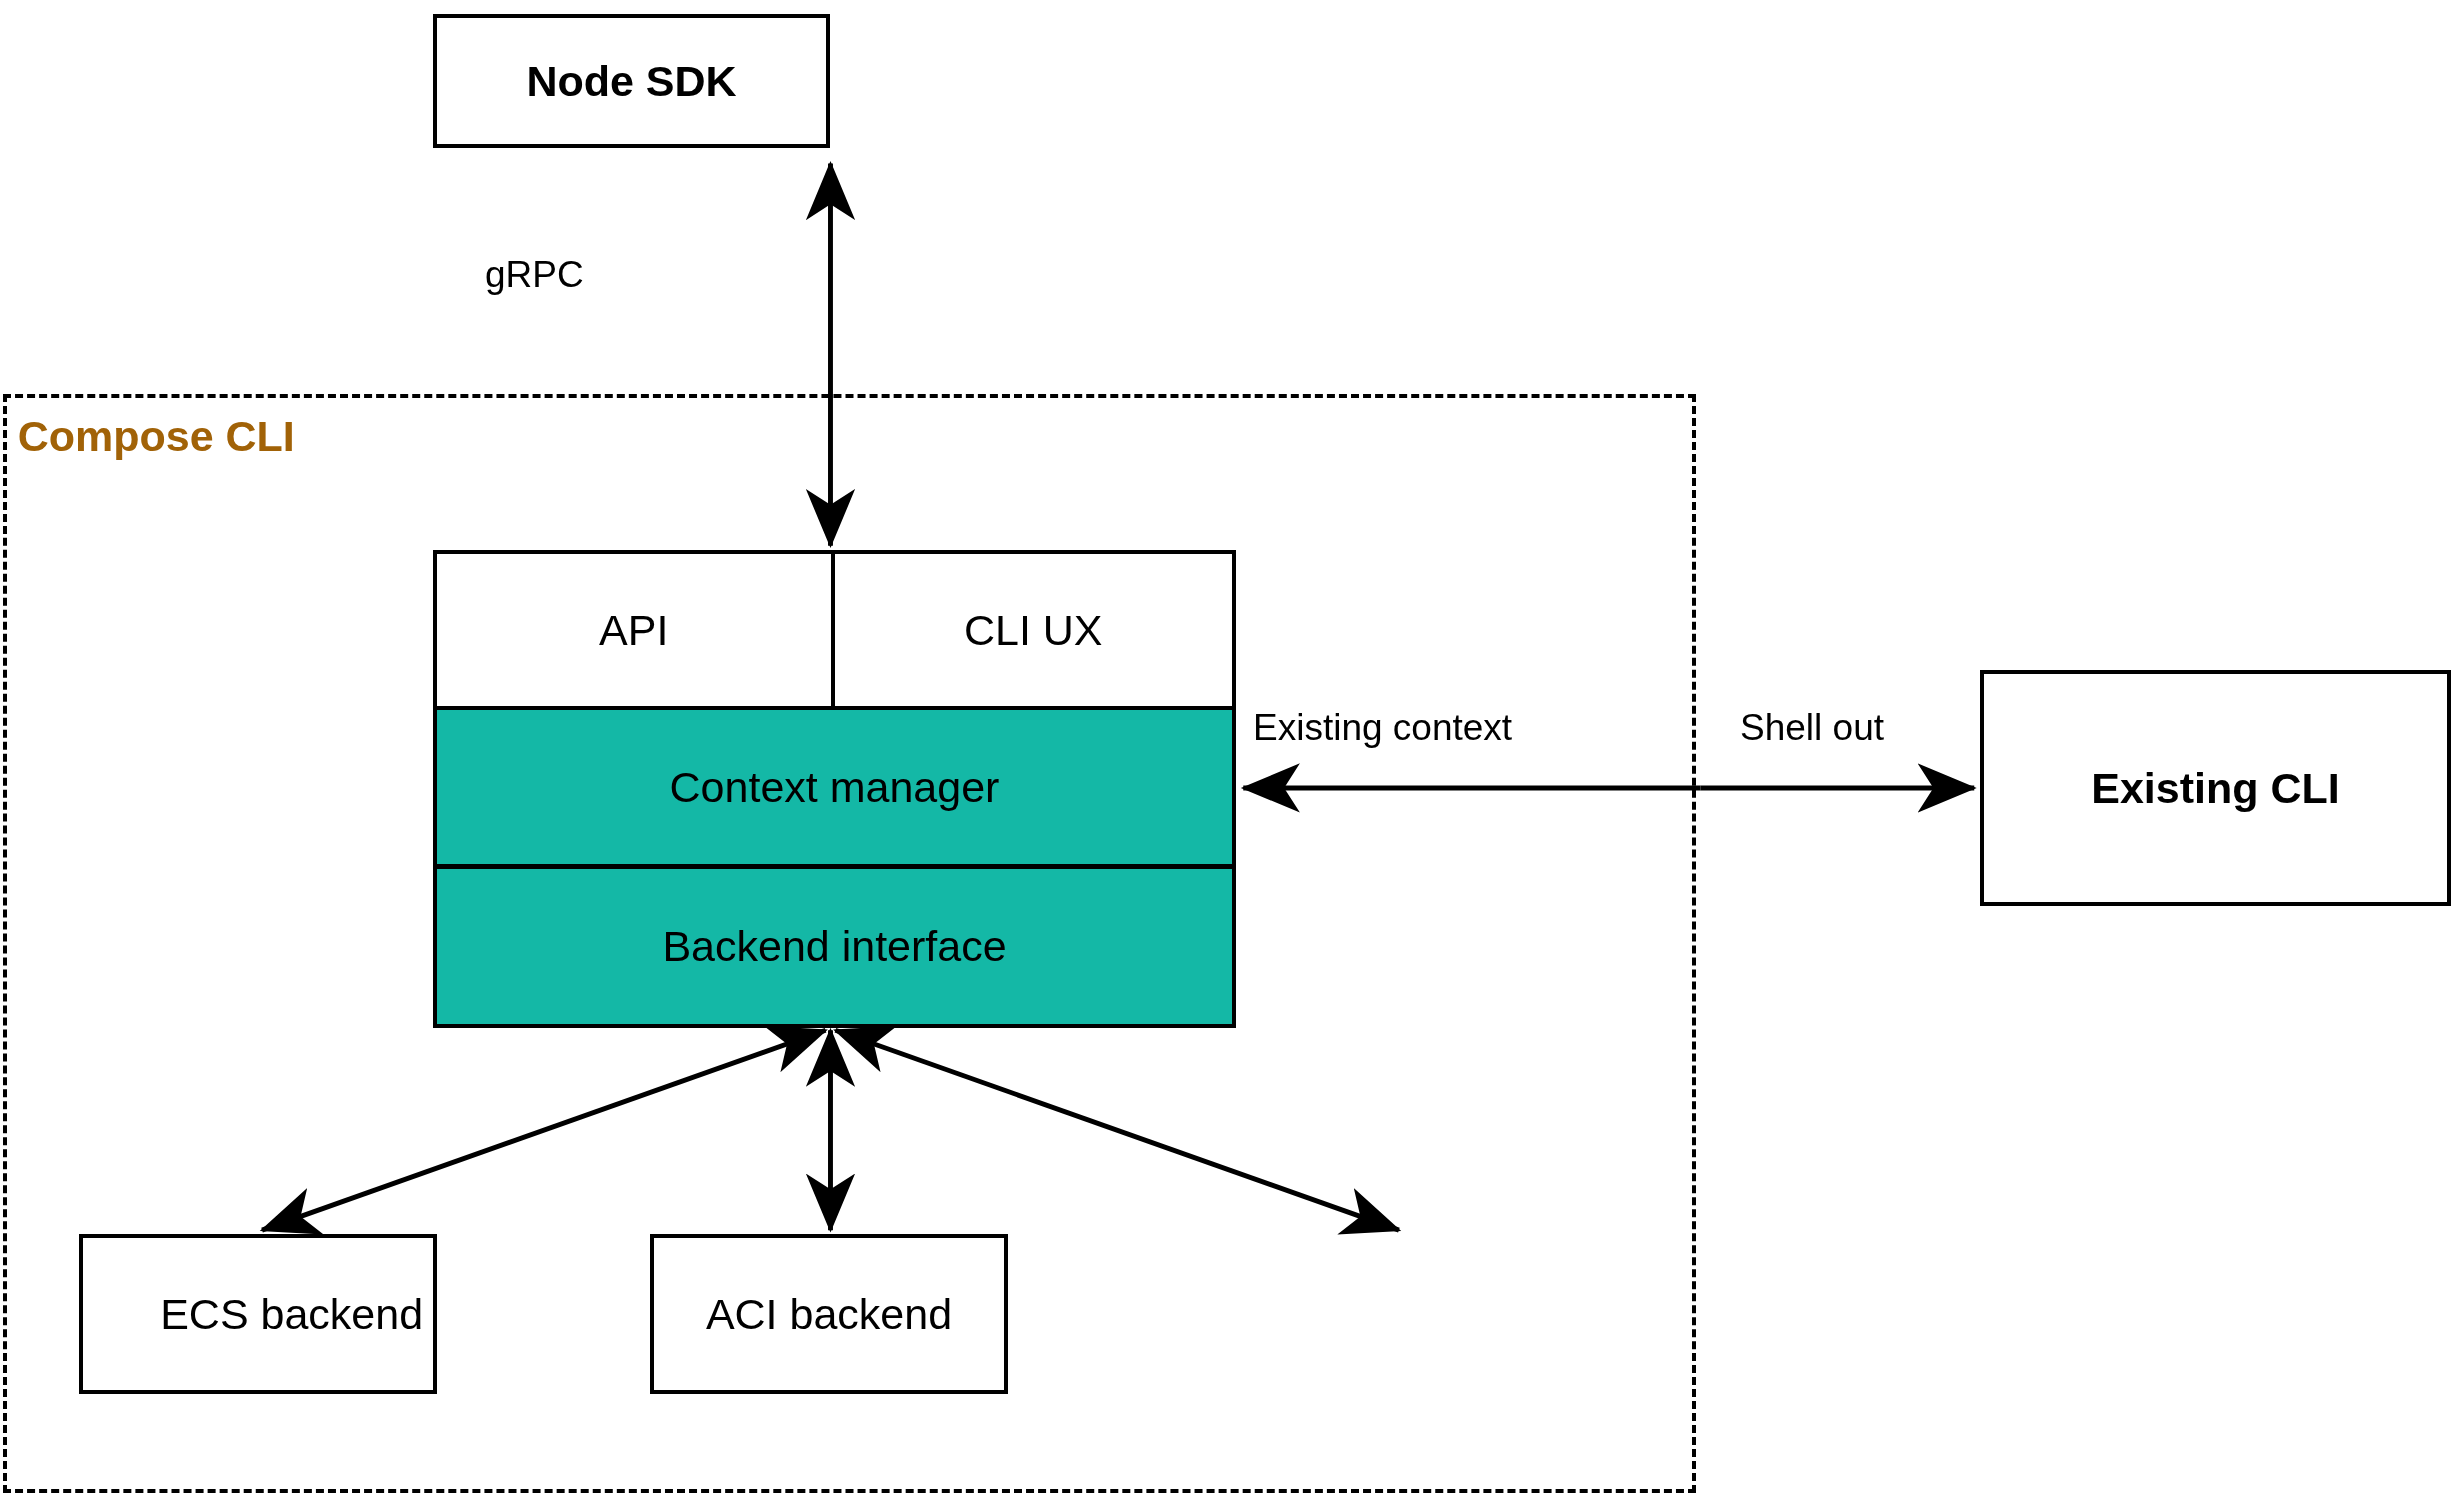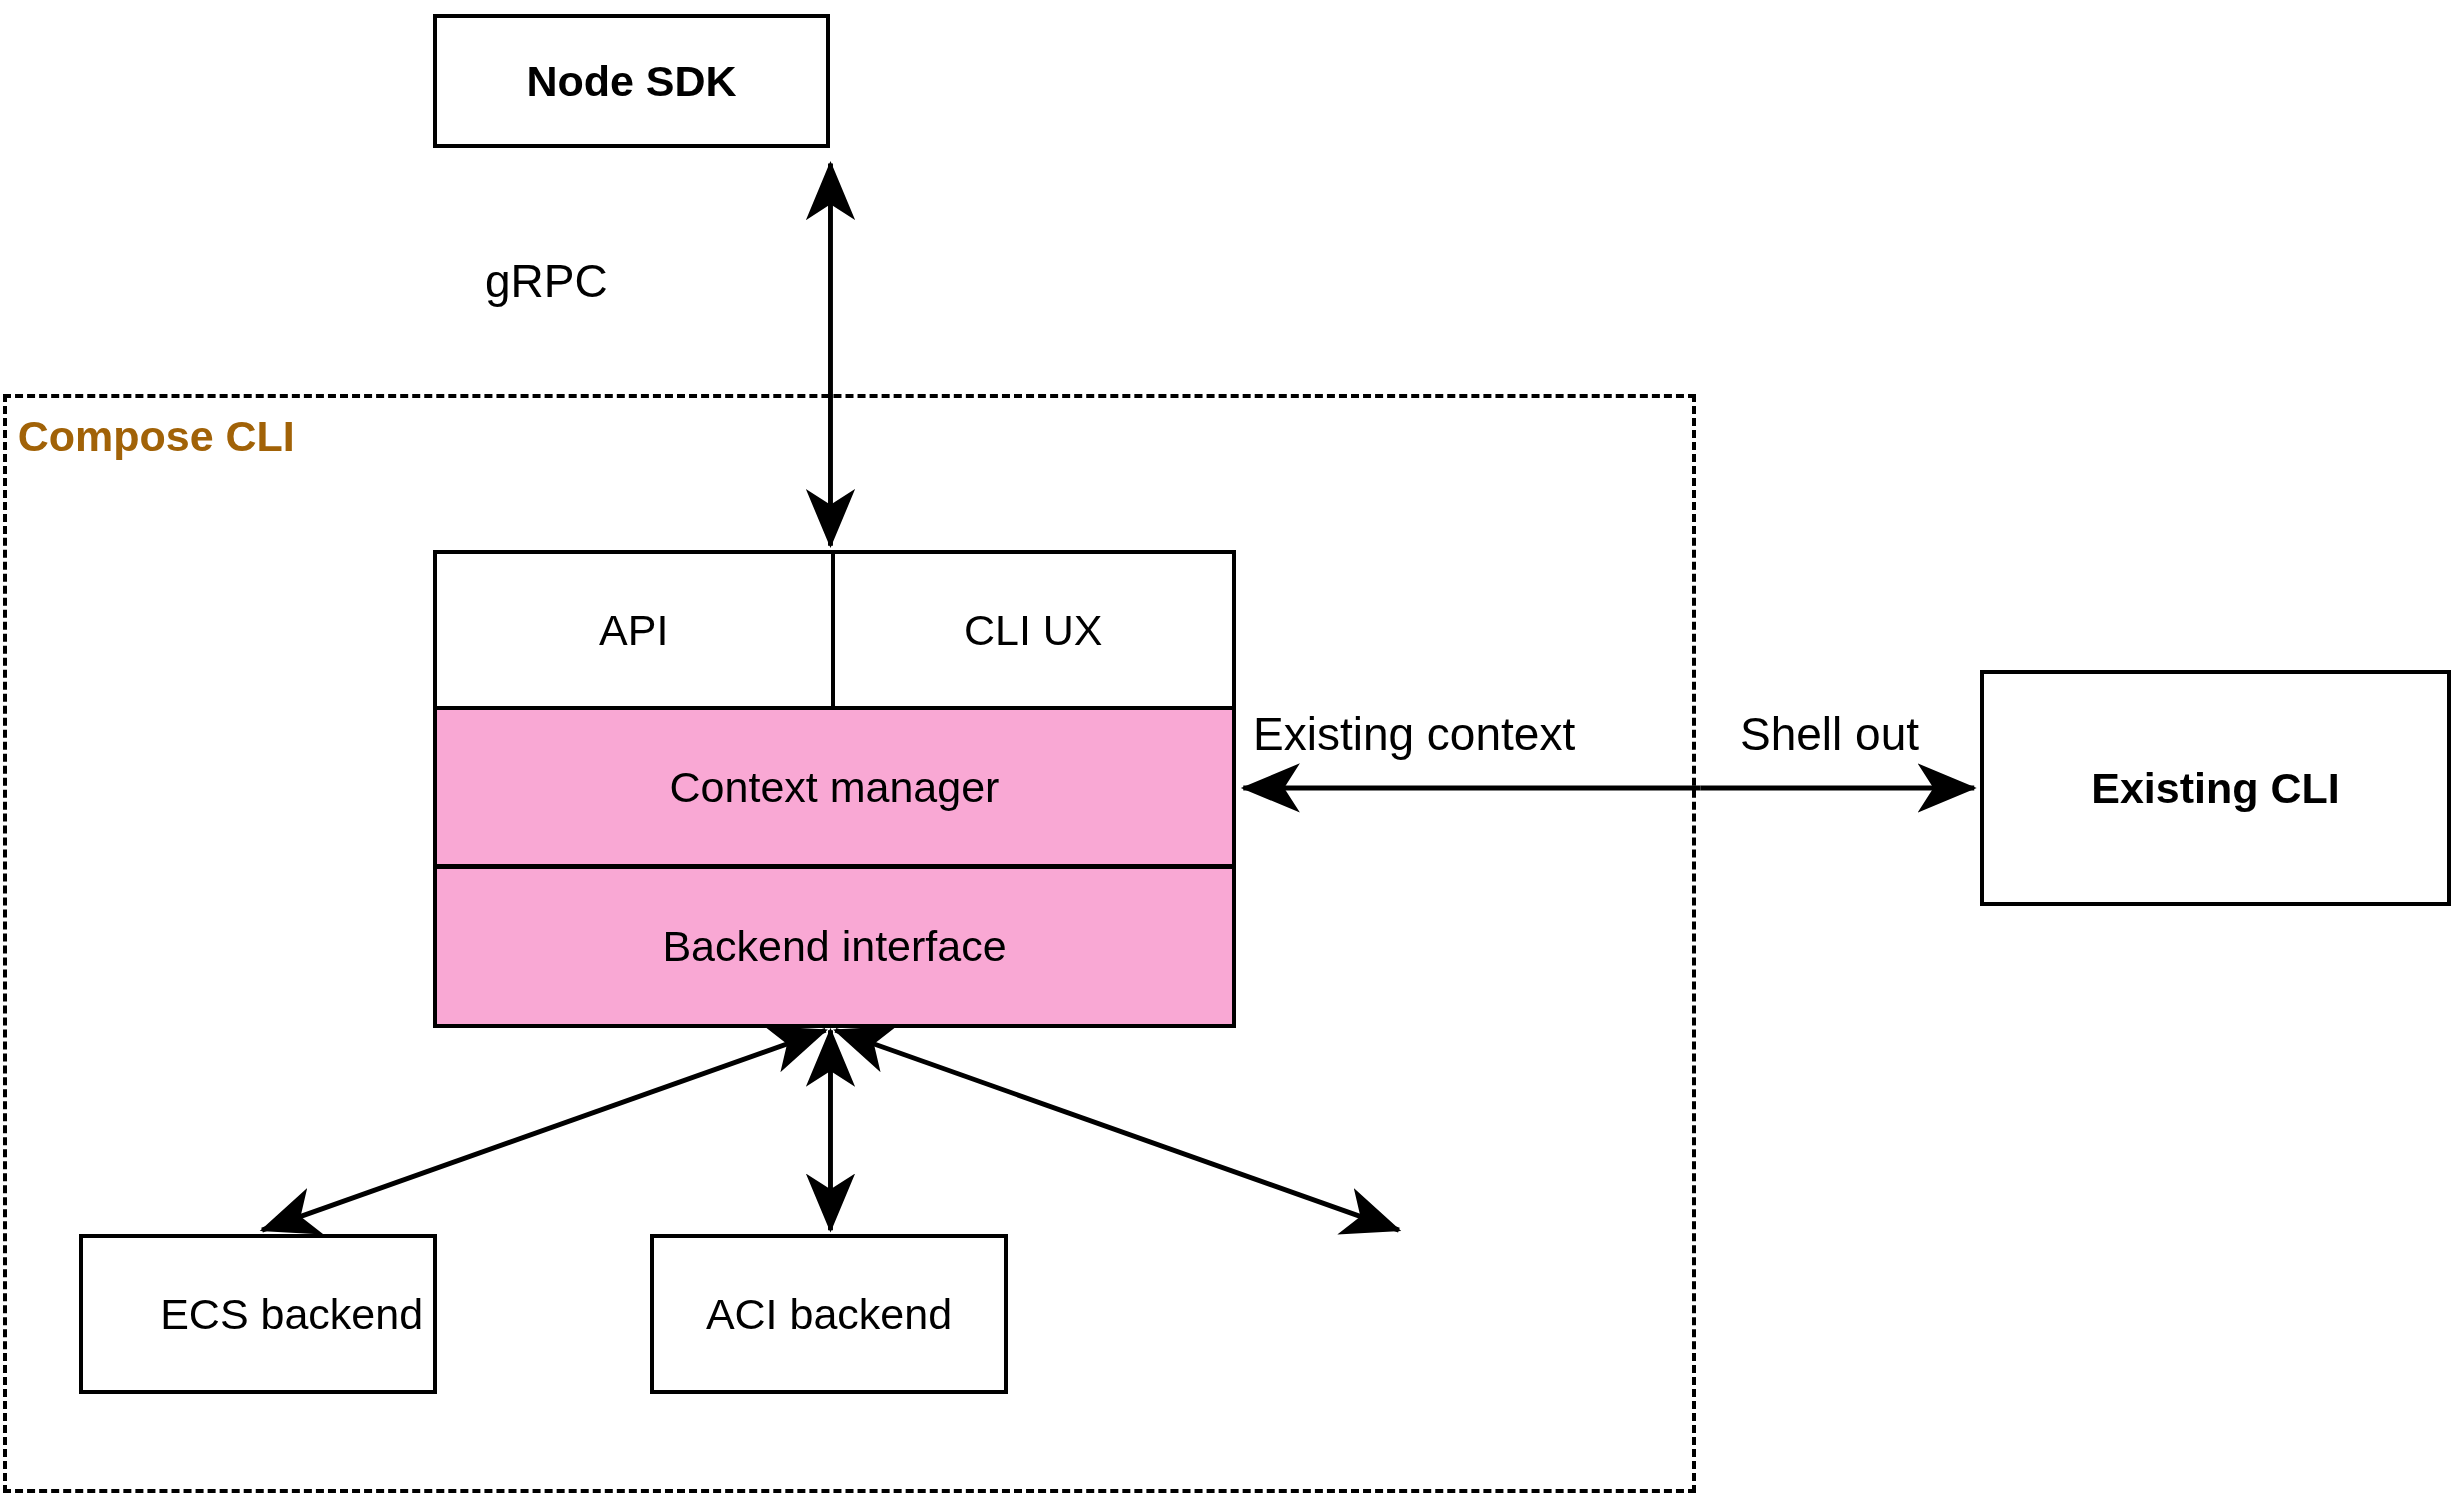--- a/index.html
+++ b/index.html
@@ -53,21 +53,21 @@
     position: absolute;
     font-size: 43px;
     font-weight: bold;
     color: #a16207;
     white-space: nowrap;
   }
   .stack-row {
     position: absolute;
     box-sizing: border-box;
     border: 4.9px solid #000000;
-    background: #f9a8d4;
+    background: #14b8a6;
     display: flex;
     align-items: center;
     justify-content: center;
   }
   .stack-cell {
     box-sizing: border-box;
     height: 100%;
     display: flex;
     align-items: center;
     justify-content: center;
@@ -75,21 +75,21 @@
   }
   .stack-cell.divided {
     border-right: 4.9px solid #000000;
   }
   .stack-text {
     font-size: 43px;
     color: #000000;
   }
   .edge-label {
     position: absolute;
-    font-size: 46px;
+    font-size: 37px;
     color: #000000;
     white-space: nowrap;
   }
 </style>
 </head>
 <body>
 
 <div id="canvas">
 
   <div class="dashed-group" style="left:3px; top:394px; width:1693px; height:1099px;"></div>

